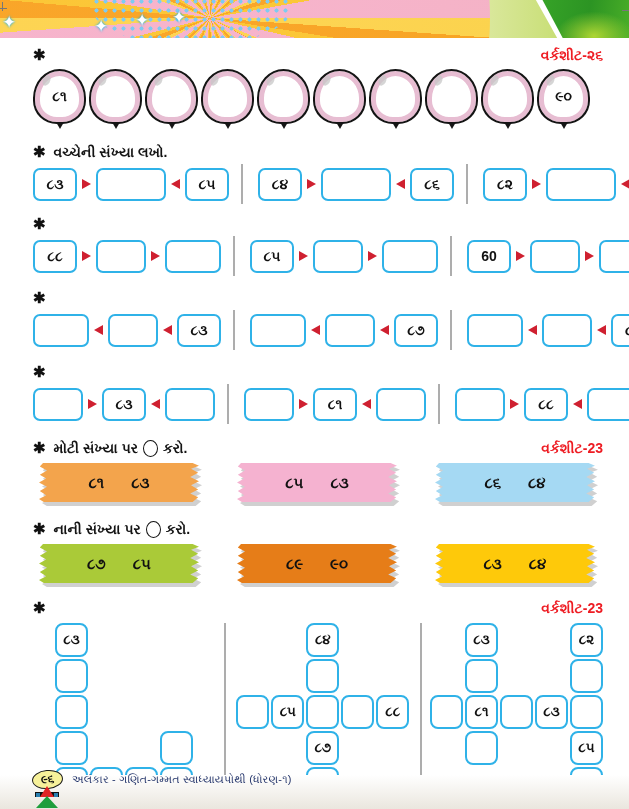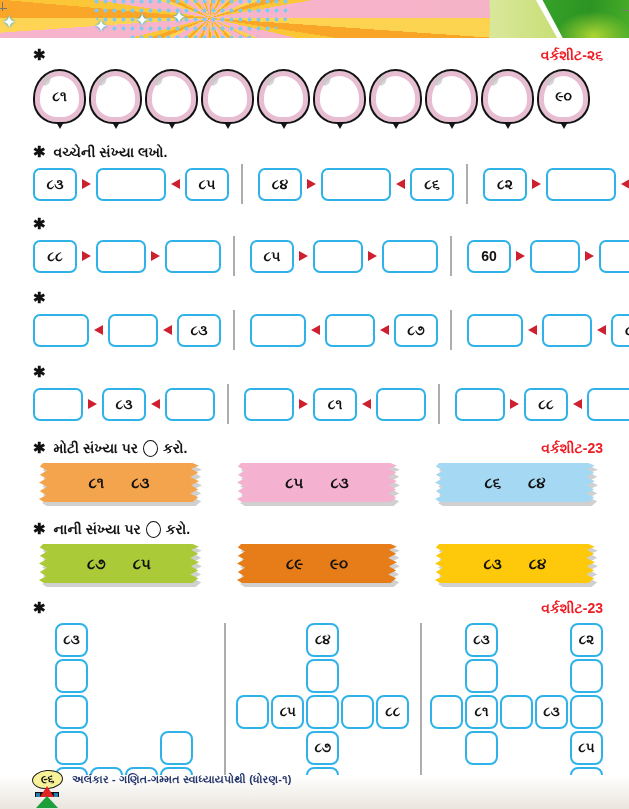--- a/index.html
+++ b/index.html
@@ -89,21 +89,21 @@
     background:#f7f19a; display:flex; align-items:center; justify-content:center;
     font-size:11.5px; font-weight:bold; color:#111; transform:rotate(-5deg); }
   .emblem { position:relative; width:26px; height:18px; margin-top:0; }
   .emblem .bar { position:absolute; top:3px; left:1px; width:24px; height:5px; background:#111; }
   .emblem .bar::before, .emblem .bar::after { content:""; position:absolute; top:0.5px; width:4px; height:4px; background:#2a7fb0; }
   .emblem .bar::before { left:1px; } .emblem .bar::after { right:1px; }
   .emblem .tri-red { position:absolute; top:-3px; left:6px; width:0; height:0;
     border-left:7px solid transparent; border-right:7px solid transparent; border-bottom:11px solid #e02425; }
   .emblem .tri-green { position:absolute; top:7px; left:2px; width:0; height:0;
     border-left:11px solid transparent; border-right:11px solid transparent; border-bottom:12px solid #1f9e3c; }
-  .footer-text { font-size:11px; font-weight:bold; color:#24356b; margin:3px 8px 0 8px; letter-spacing:.2px; }
+  .footer-text { font-size:11px; font-weight:normal; color:#24356b; margin:3px 8px 0 8px; letter-spacing:.2px; }
 
   .mt-s1 { margin-top:8px; }  .mt-s2 { margin-top:8px; }
   .mt-s3 { margin-top:11px; } .mt-s4 { margin-top:13px; }
   .mt-s5 { margin-top:13px; } .mt-s6 { margin-top:15px; }
   .mt-s7 { margin-top:13px; } .mt-s8 { margin-top:11px; }
 </style>
 </head>
 <body>
 
 <div class="page">

